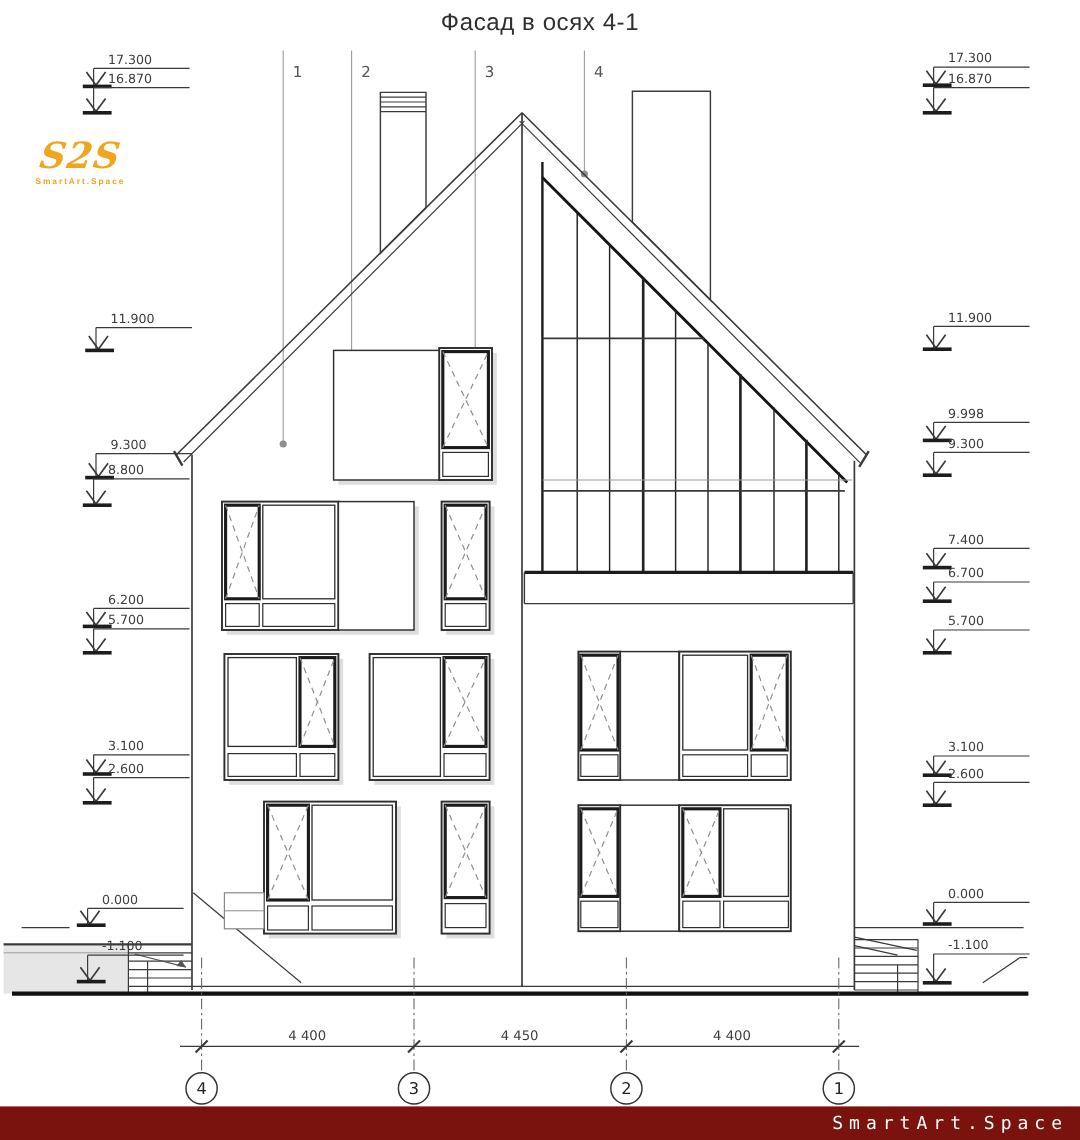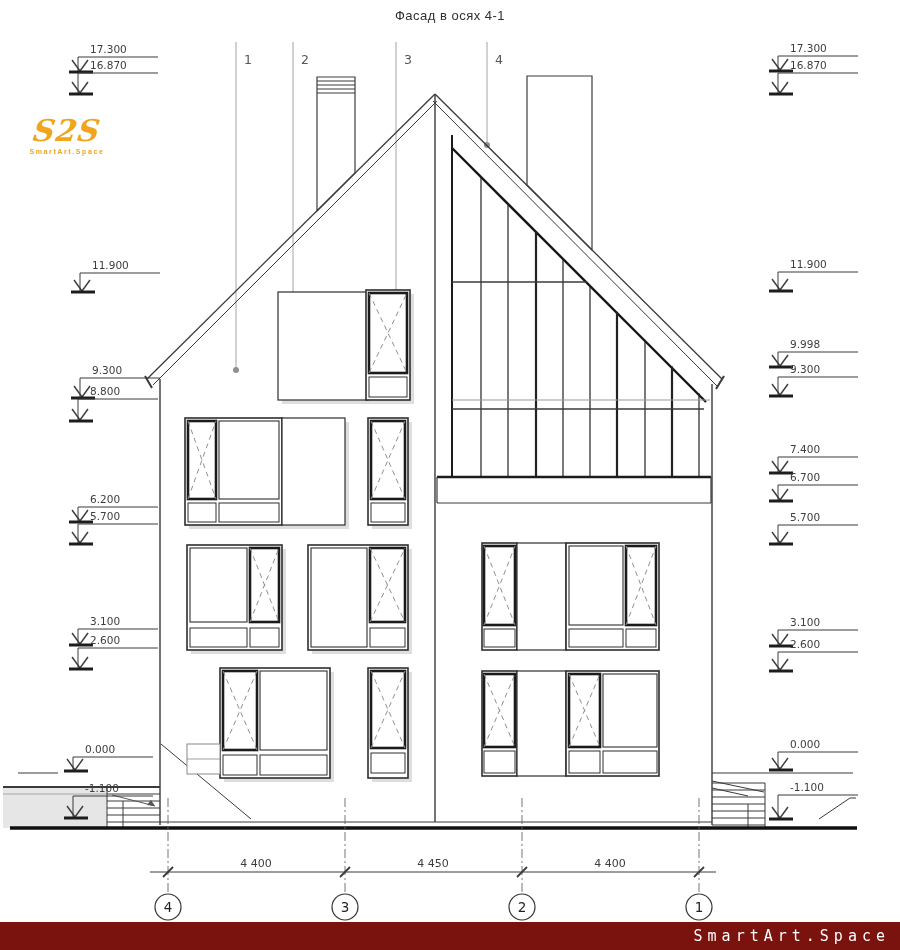--- a/index.html
+++ b/index.html
@@ -1,19 +1,19 @@
 <!DOCTYPE html>
 <html><head>
 <meta charset="utf-8">
 <style>
   html,body{margin:0;padding:0;background:#fff;}
   .page{position:relative;width:900px;height:950px;background:#ffffff;overflow:hidden;
         font-family:"Liberation Sans",sans-serif;}
   .title{position:absolute;top:8px;left:0;width:100%;text-align:center;
-         font-size:13px;letter-spacing:.5px;color:#2f2f2f;}
+         font-size:20px;letter-spacing:.5px;color:#2f2f2f;}
   .logo{position:absolute;left:22px;top:116px;width:90px;text-align:center;}
   .logo-mark{font-family:"DejaVu Serif",serif;font-style:italic;font-weight:bold;
              font-size:30px;line-height:30px;color:#f0a51d;letter-spacing:1px;transform:skewX(-8deg);}
   .logo-caption{font-size:7px;font-weight:bold;letter-spacing:1.6px;color:#f0a51d;margin-top:2px;}
   .footer{position:absolute;left:0;bottom:0;width:900px;height:28px;background:#7a130e;
           display:flex;align-items:center;justify-content:flex-end;}
   .footer span{font-family:"DejaVu Sans Mono",monospace;color:#ffffff;font-size:15px;
                letter-spacing:5px;padding-right:10px;}
   svg{position:absolute;left:0;top:0;font-family:"DejaVu Sans",sans-serif;}
 </style>

